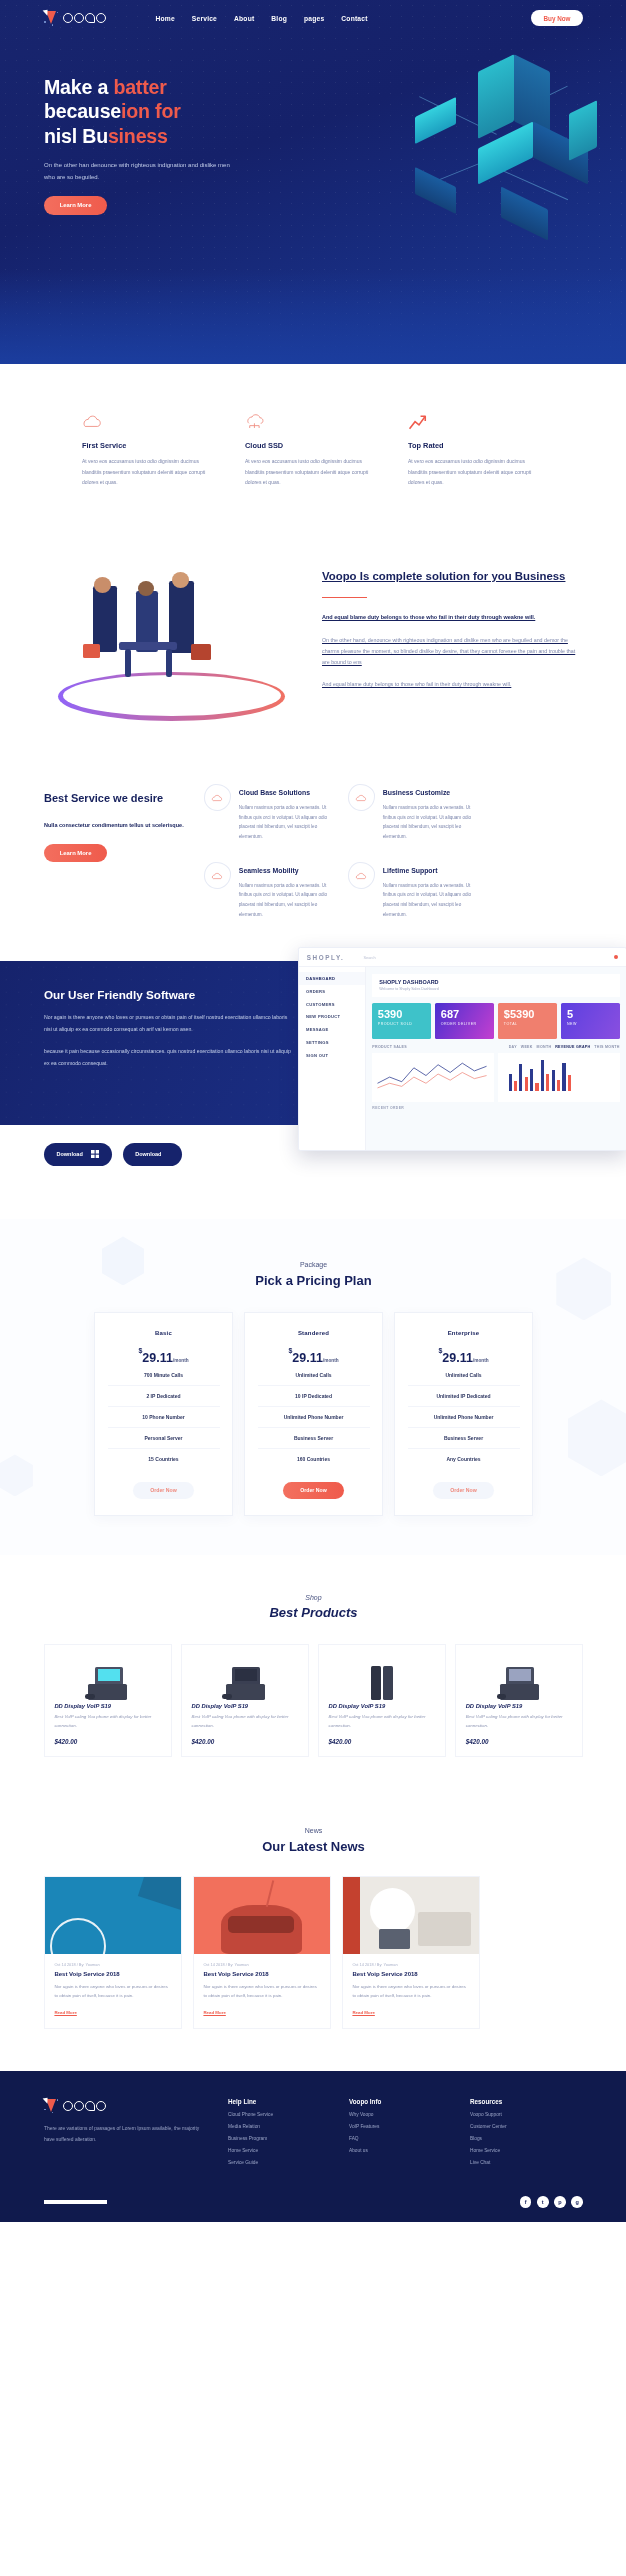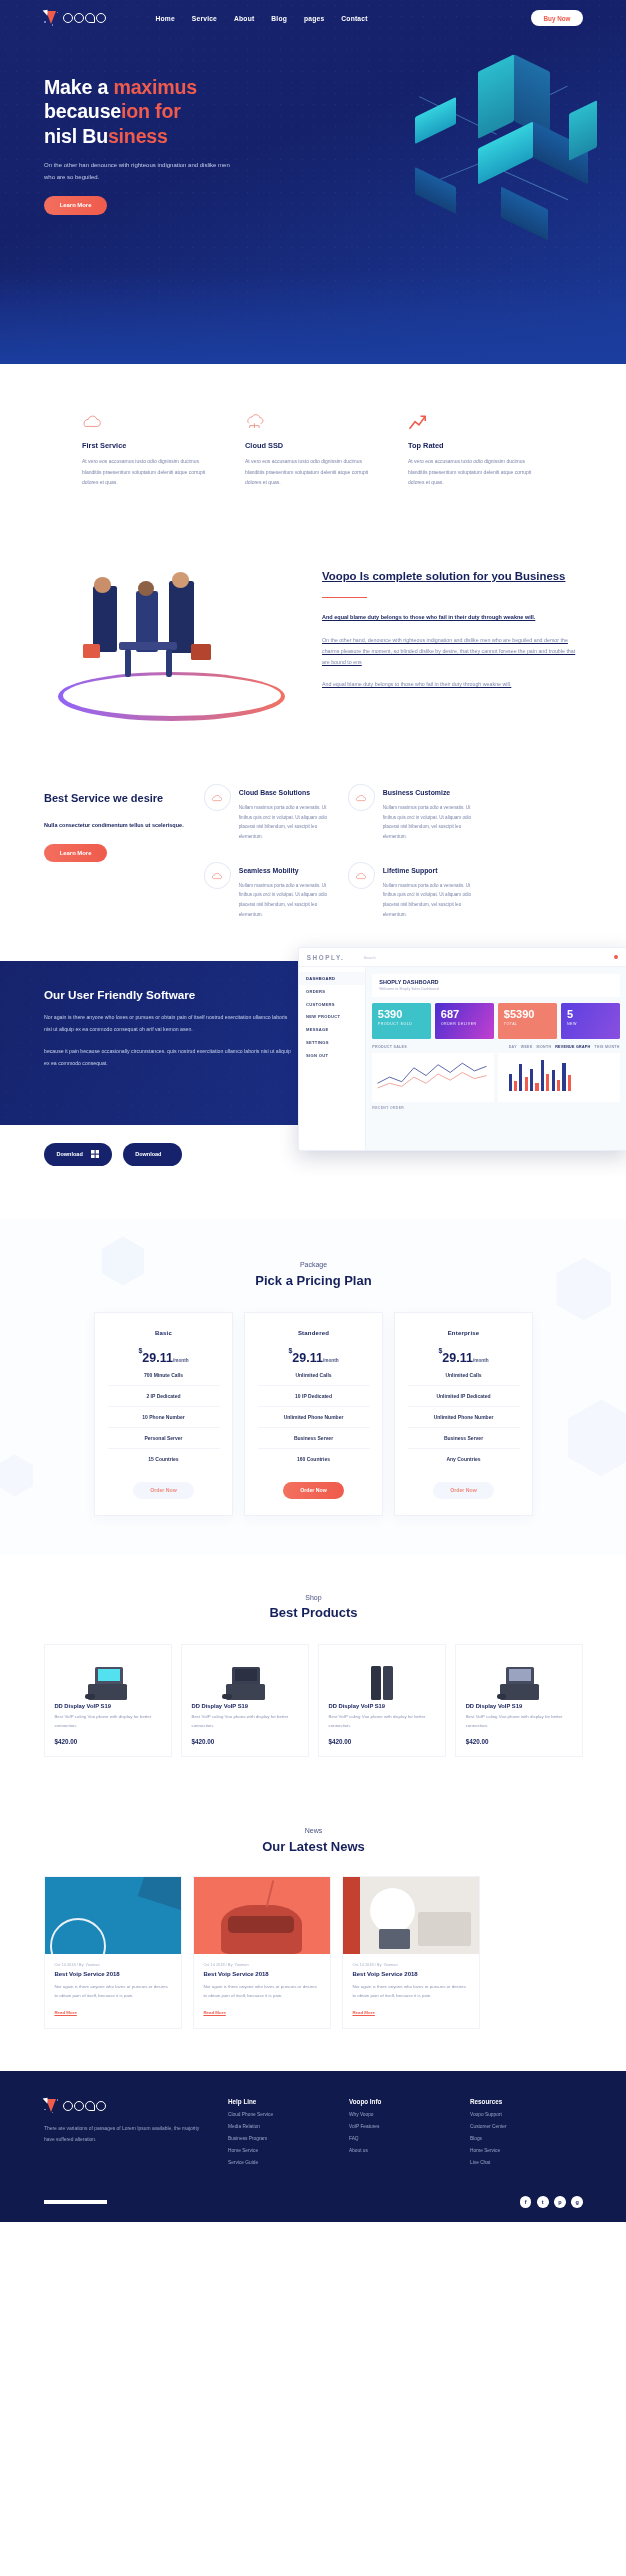--- a/index.html
+++ b/index.html
@@ -191,21 +191,21 @@
   .plan-price sup{ font-size:7px; top:-4.7px; position:relative;}
   .plan-price small{ font-size:4.7px; font-weight:700; color:#4a5480;}
   .plan-feat{ font-size:5px; font-weight:700; color:#2c3560; padding:7px 0;
               border-bottom:0.8px solid #f2f4fa;}
   .plan-feat:first-of-type{ margin-top:14px; }
   .order{ margin-top:12.5px; background:#f3f6fc; color:#ef8a7e; border:none;
           border-radius:15.7px; padding:5.5px 17px; font-size:5.2px; font-weight:700; cursor:pointer;}
   .order.hot{ background:linear-gradient(90deg,#f3705f,#ef5b4c); color:#fff;}
 
   
-  .shop{ padding:39px 44px 36px; background:#fff; }
+  .shop{ padding:39px 44px 36px; background:#fff;font-style:italic; }
   .products{ display:flex; gap:9.4px; margin-top:23.5px; }
   .prod{ width:128px; border:0.8px solid #f1f3f9; padding:0 0 11px; }
   .prod-img{ height:58px; display:flex; align-items:flex-end; justify-content:center;
              padding-bottom:3.1px; }
   .phone{ position:relative; width:45px; height:36px; }
   .ph-base{ position:absolute; bottom:0; left:3.1px; width:39px;height:15.7px;
             background:#3d4253; border-radius:1.6px;}
   .ph-scr{ position:absolute; bottom:12.5px; left:9.4px; width:28px;height:20.4px;
            background:#4a5064; border-radius:1.6px;}
   .ph-scr b{ position:absolute; inset:2.3px 3.1px 6.3px 3.1px; background:#53e0ef; display:block;}
@@ -275,21 +275,21 @@
         <a href="#">Blog</a>
         <a href="#">pages</a>
         <a href="#">Contact</a>
       </div>
       <button class="buy-now">Buy Now</button>
     </nav>
 
     <div class="hero-inner">
       <div class="hero-left">
         <h1 class="hero-h1">
-          <span>Make a </span><span class="hl">maximus</span><br>
+          <span>Make a </span><span class="hl">batter</span><br>
           <span>because</span><span class="hl">ion for</span><br>
           <span>nisl Bu</span><span class="hl">siness</span>
         </h1>
         <p class="hero-p">On the other han denounce with righteous indignation and dislike men who are so beguiled.</p>
         <button class="btn-learn">Learn More</button>
       </div>
 
       <div class="hero-art">
         <div class="ln" style="left:31px;top:55px;width:86px;transform:rotate(26deg)"></div>
         <div class="ln" style="left:31px;top:110px;width:94px;transform:rotate(-22deg)"></div>

